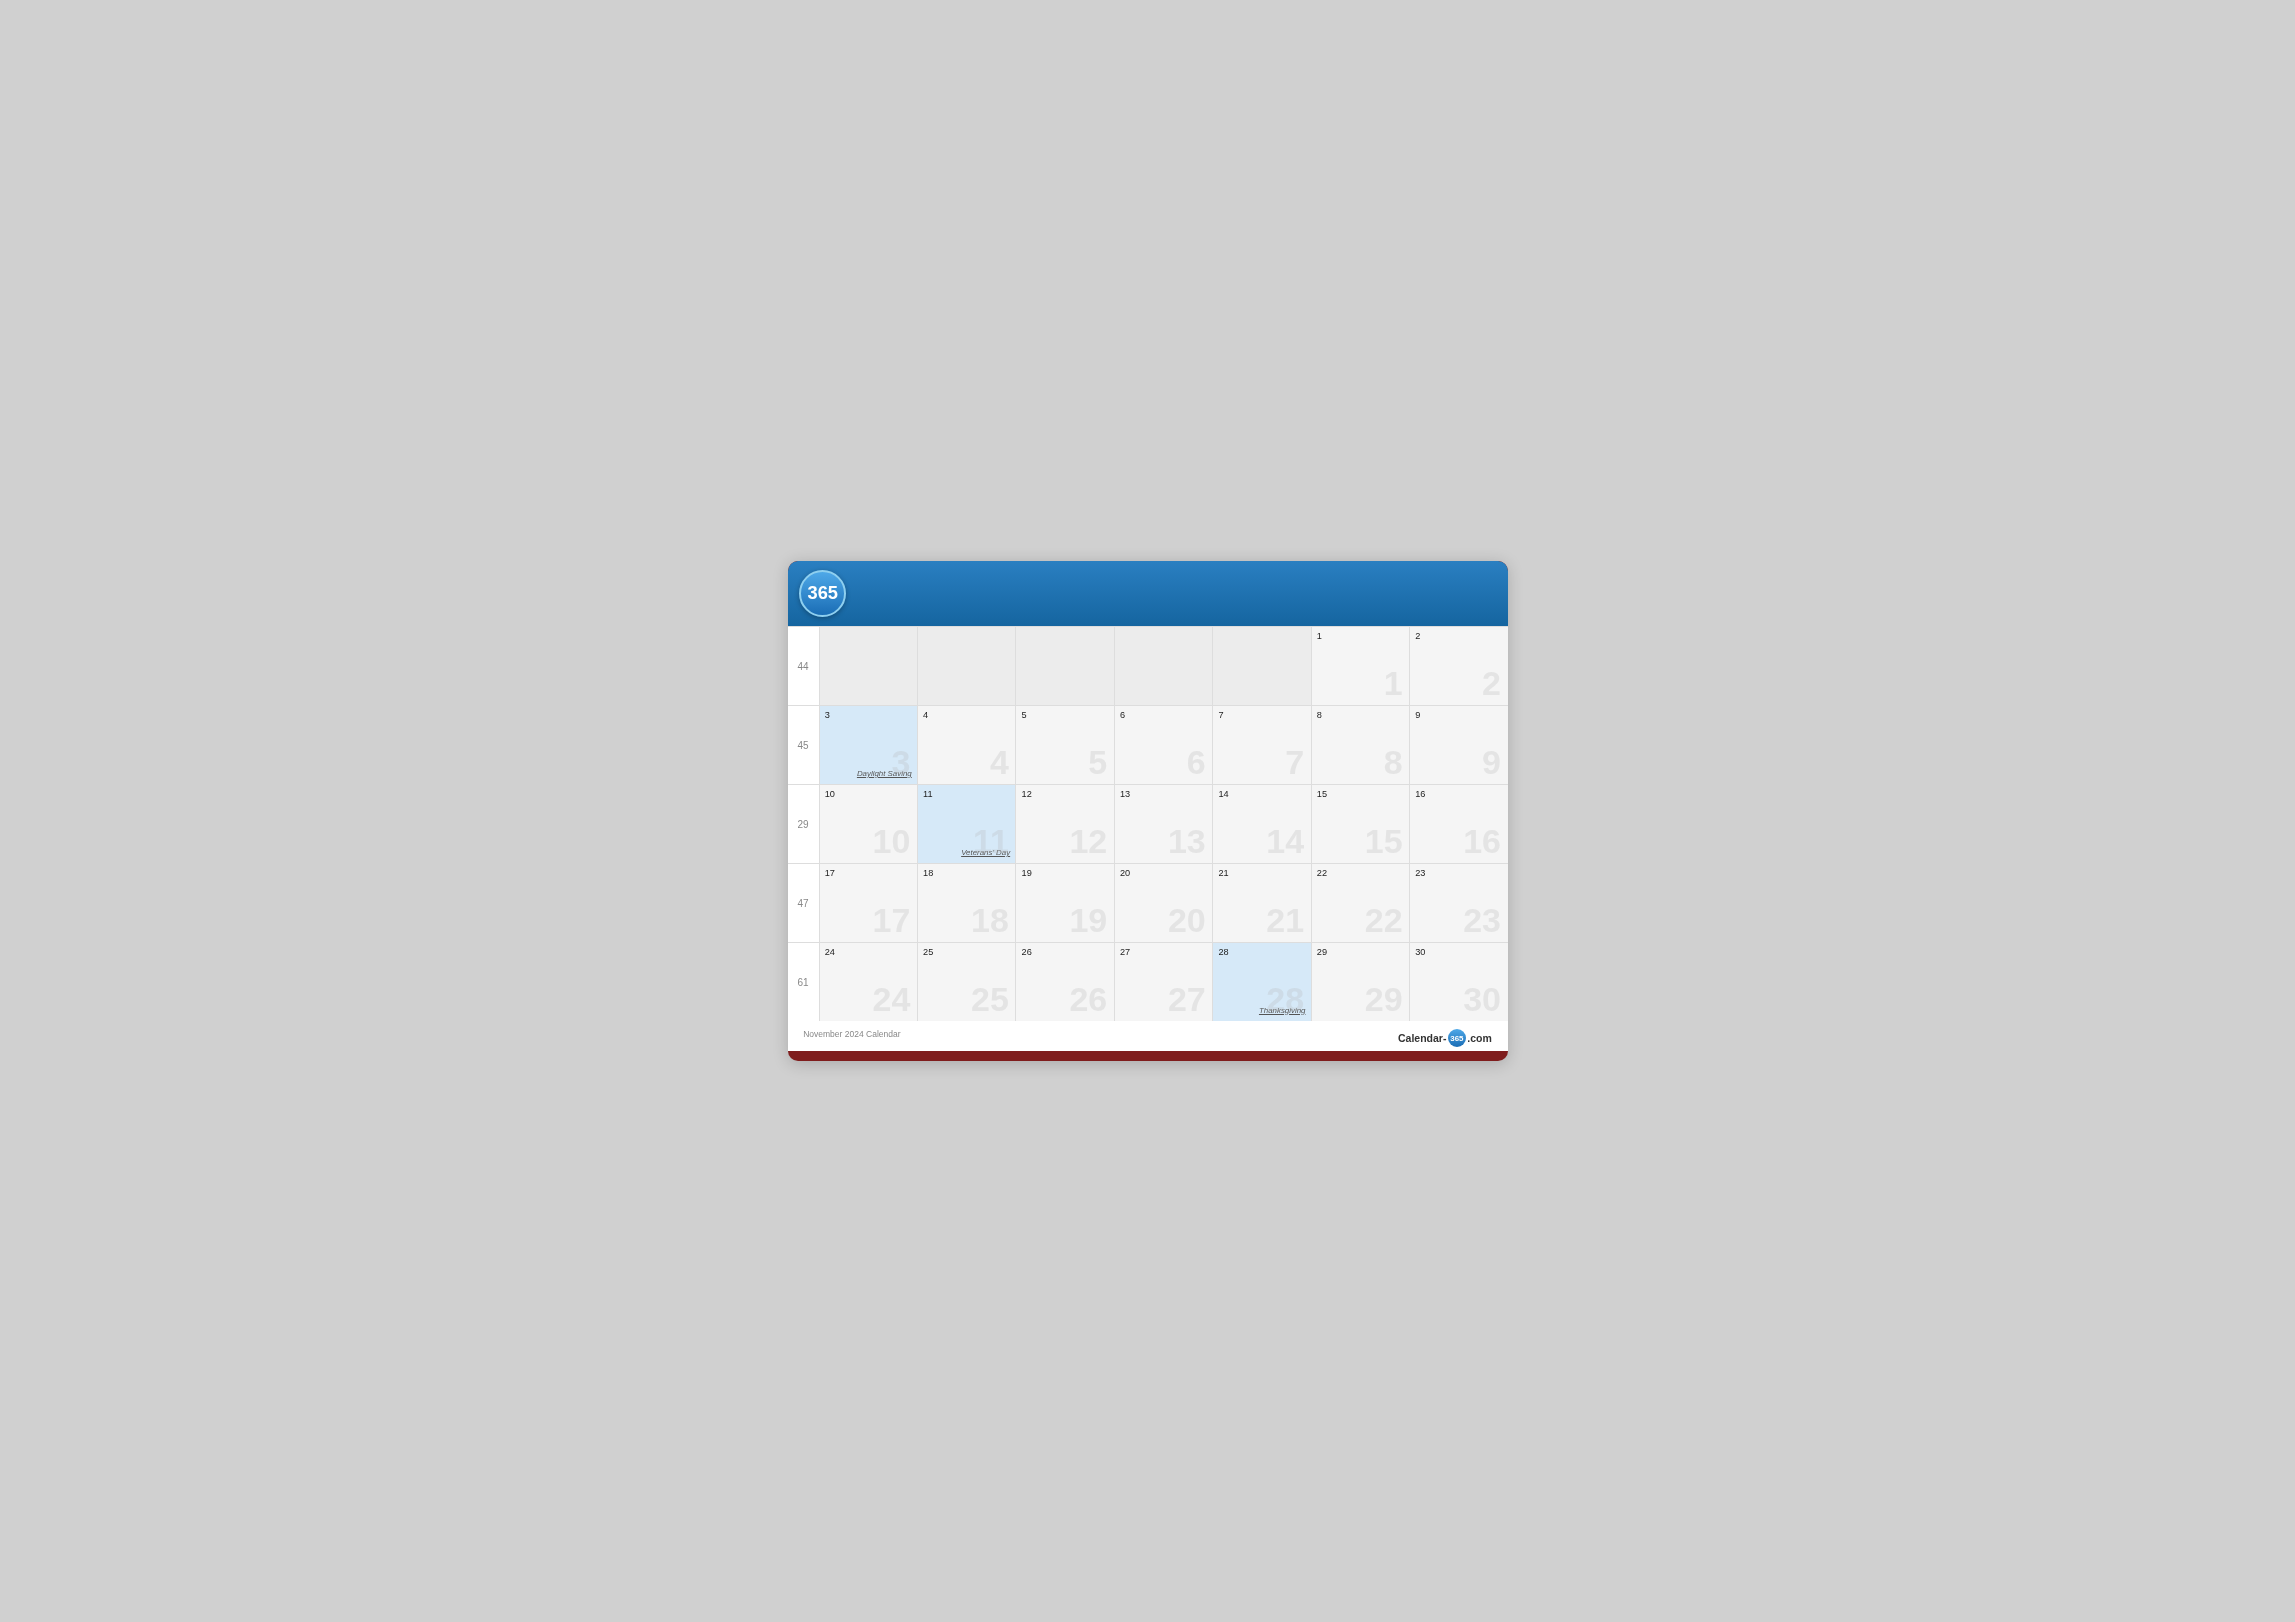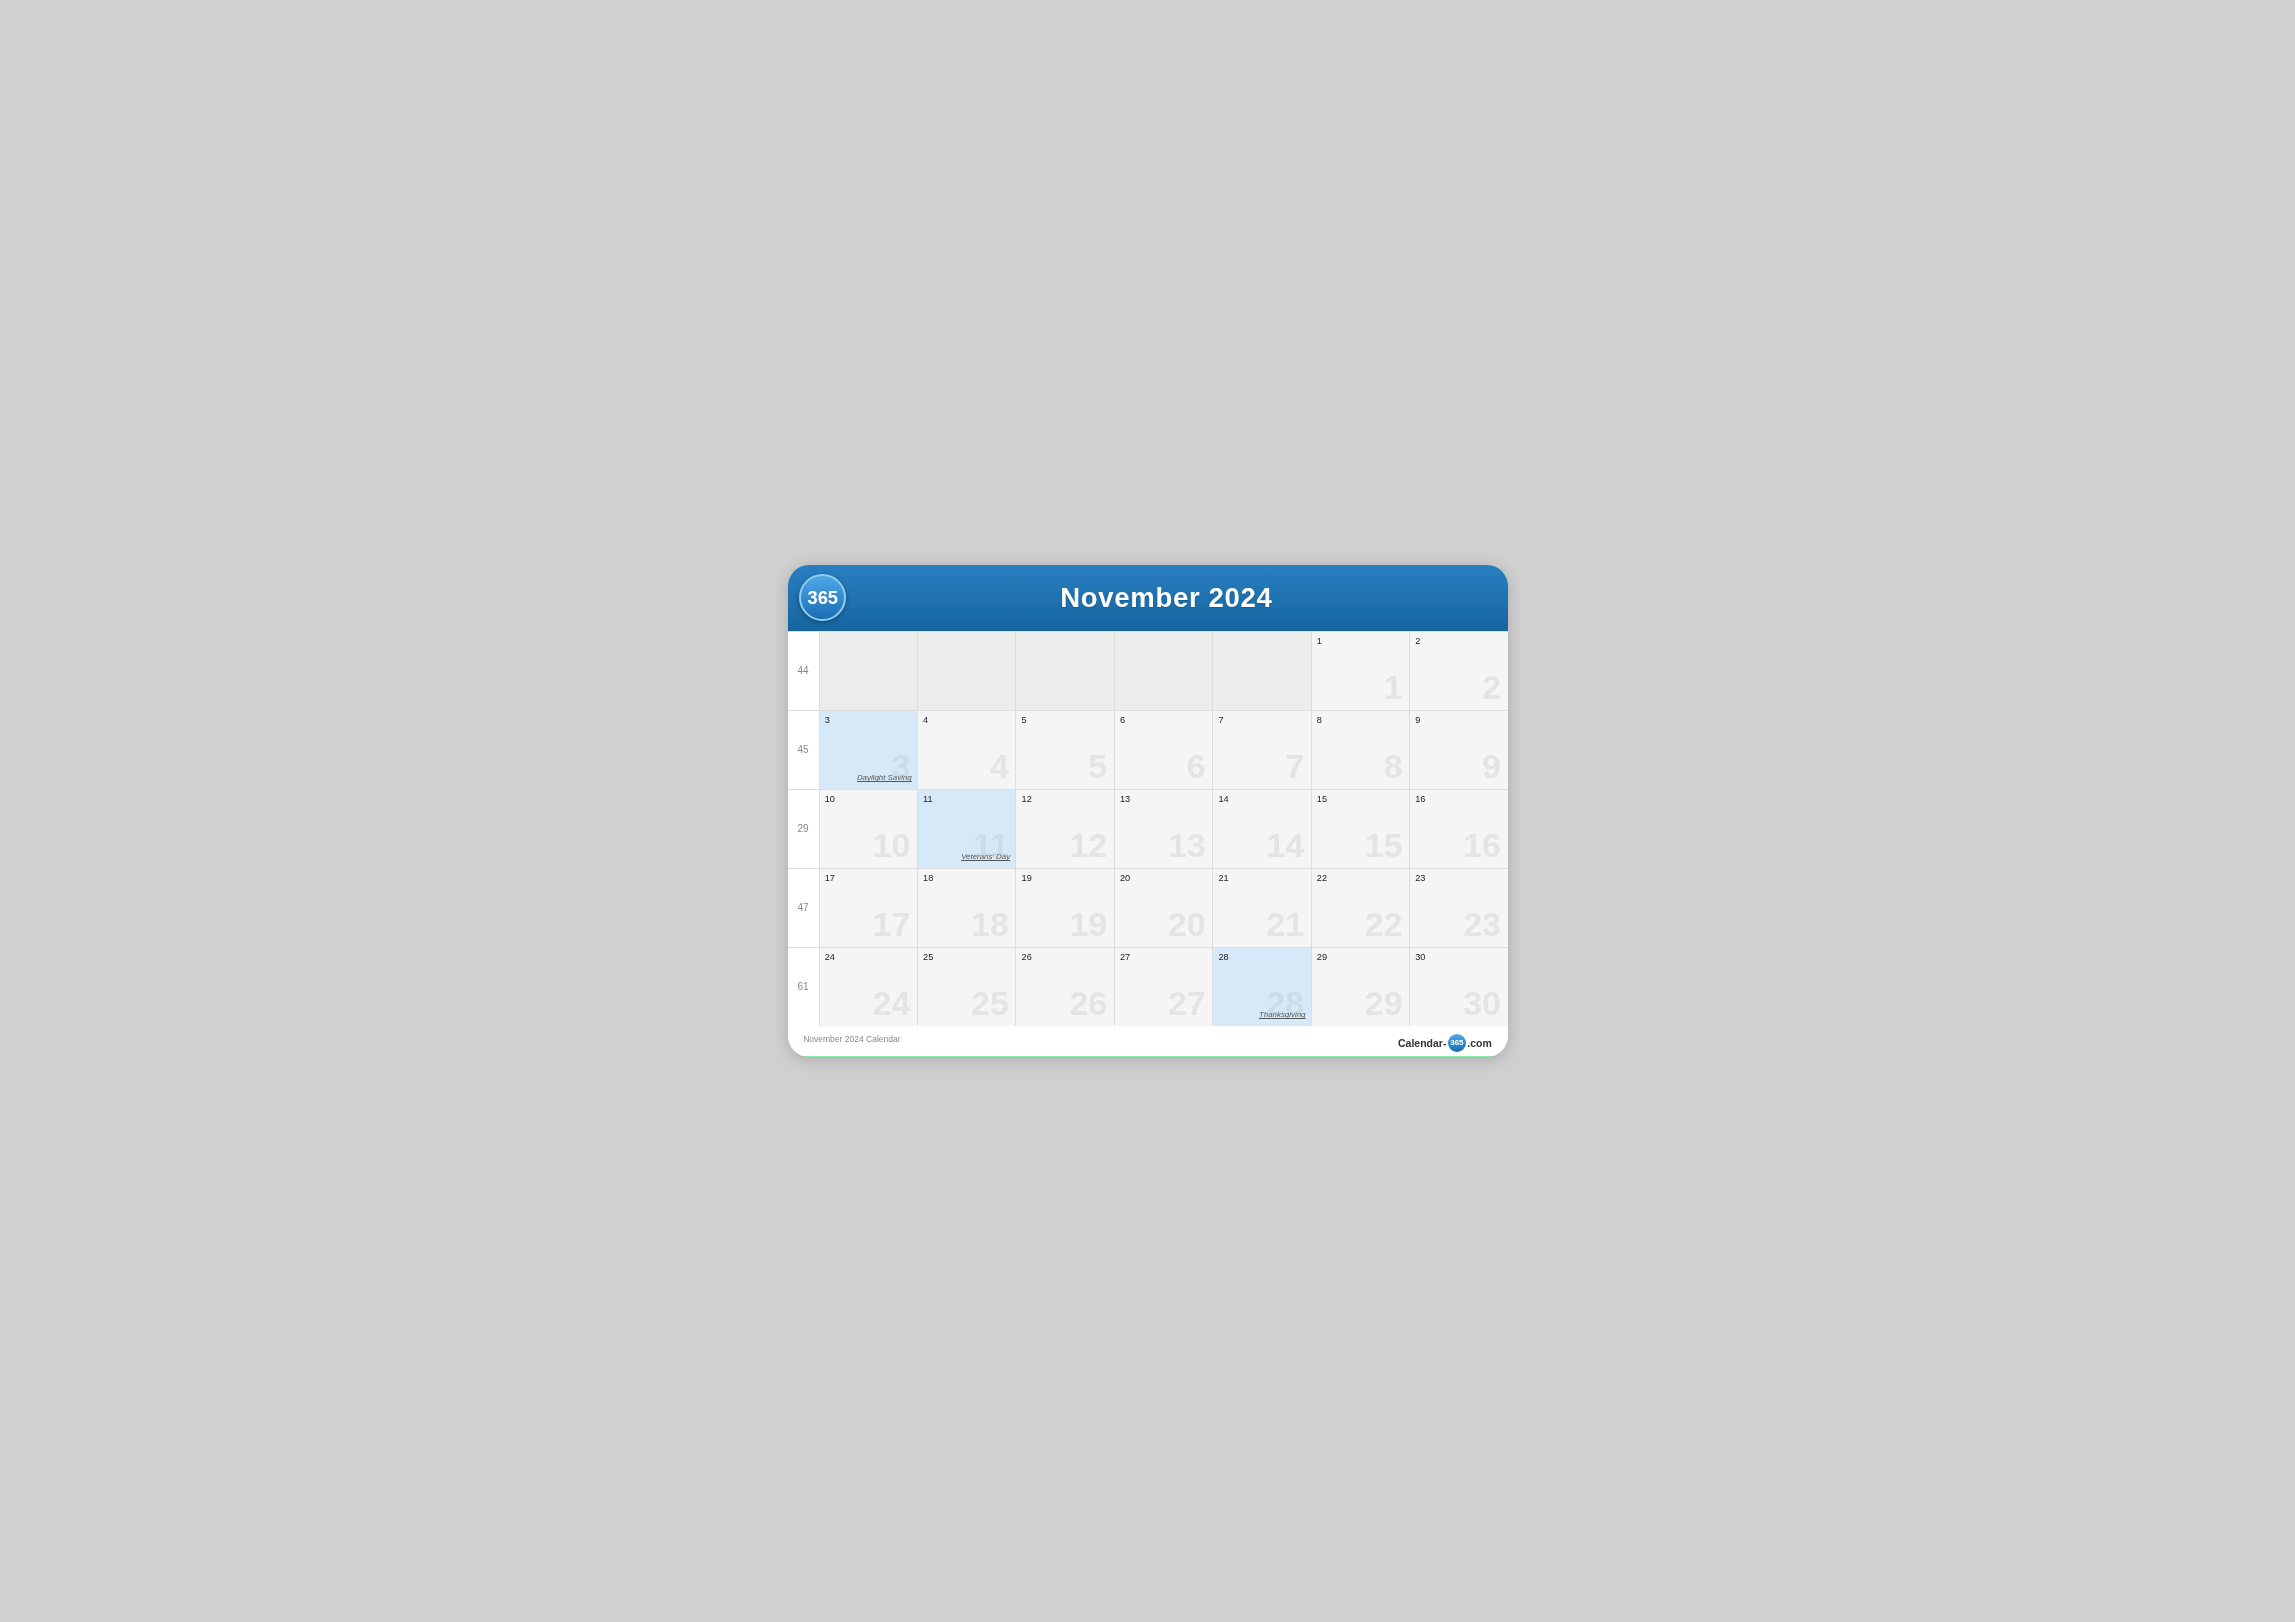--- a/index.html
+++ b/index.html
@@ -8,27 +8,27 @@
       background: #d0d0d0;
       display: flex;
       flex-direction: column;
       align-items: center;
       justify-content: center;
       min-height: 100vh;
       font-family: Arial, sans-serif;
     }
 
     .calendar-wrapper {
-      background: #86efac;
-      border-radius: 21px;
+      background: #7f1d1d;
+      border-radius: 10px;
       box-shadow: 0 2.6px 15.7px rgba(0,0,0,0.18);
       width: 95vw;
       max-width: 720px;
       overflow: hidden;
-      padding-bottom: 1px;
+      padding-bottom: 10px;
     }
 
     
     .calendar-header {
       background: linear-gradient(180deg, #2a7fc1 0%, #1565a0 100%);
       border-radius: 9.2px 9.2px 0 0;
       display: flex;
       align-items: center;
       padding: 9.2px 21px 9.2px 11.8px;
       position: relative;
@@ -189,21 +189,20 @@
   </style>
 </head>
 <body>
 
 <div class="calendar-wrapper">
 
   <div class="calendar-header">
     <div class="logo-circle">
       <span>365</span>
     </div>
-    <div class="header-title">November 2024</div>
   </div>
 
 
   <div class="calendar-grid" id="calendar-grid">
   <div class="week-num">44</div>
       <div class="calendar-cell out-month"></div>
       <div class="calendar-cell out-month"></div>
       <div class="calendar-cell out-month"></div>
       <div class="calendar-cell out-month"></div>
       <div class="calendar-cell out-month"></div>

